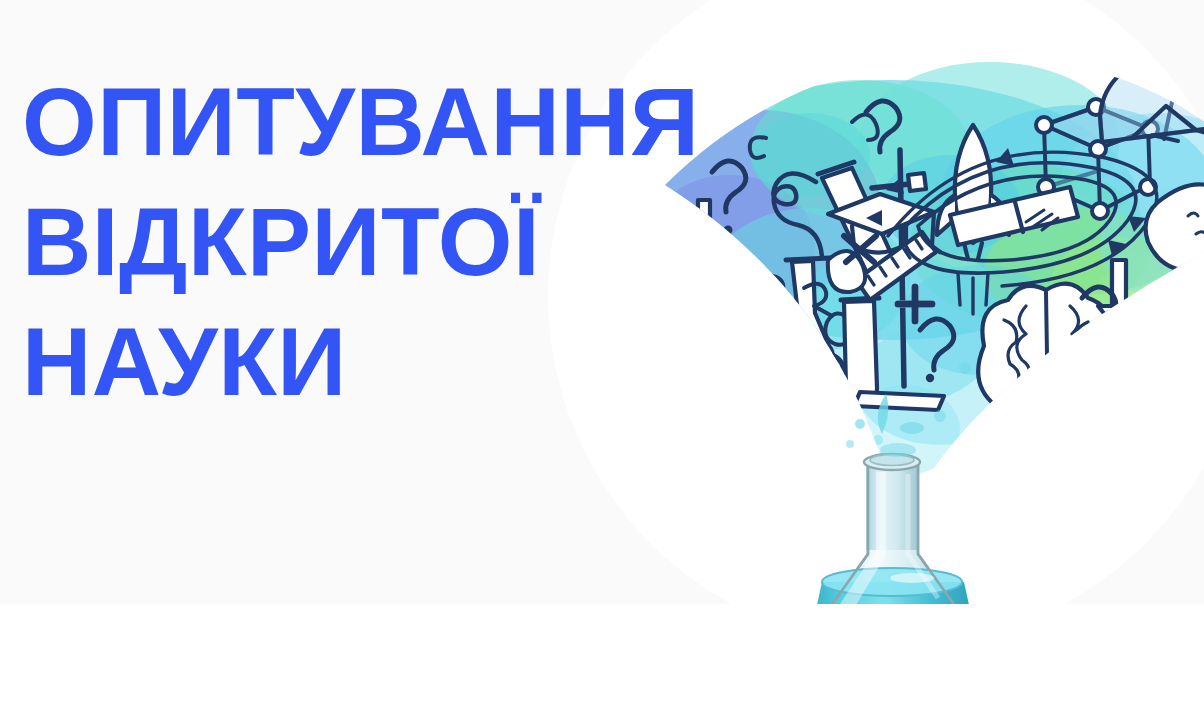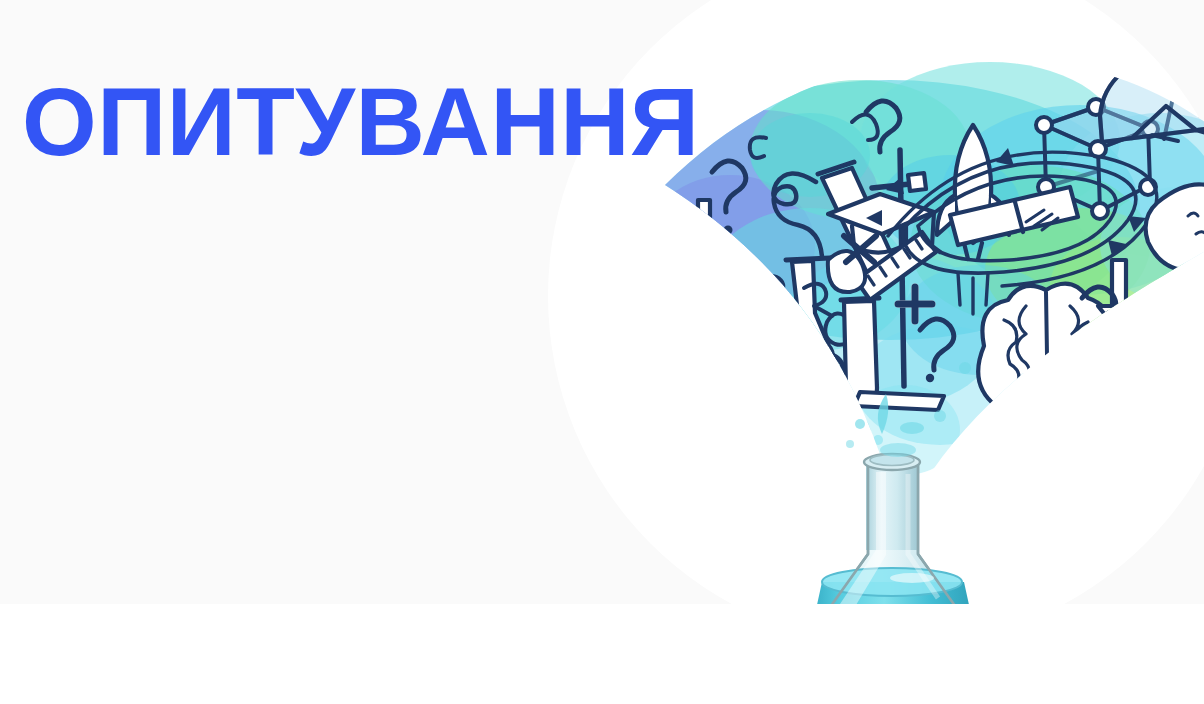--- a/index.html
+++ b/index.html
@@ -77,20 +77,22 @@
 <body>
 
 <div id="stage">
 
   <div class="bg-base"></div>
   <div class="bg-white-rect"></div>
   <div class="bg-white-circle"></div>
 
   <div class="headline">
     <div class="headline-line">ОПИТУВАННЯ</div>
+    <div class="headline-line">ВІДКРИТОЇ</div>
+    <div class="headline-line">НАУКИ</div>
   </div>
 
   <div class="illustration">
     <svg viewBox="0 0 660 660" xmlns="http://www.w3.org/2000/svg">
       <defs>
 
         <clipPath id="fanClip">
           <path d="M 330 450
                    C 300 330, 250 240, 120 150
                    C 210 50, 330 18, 450 30

